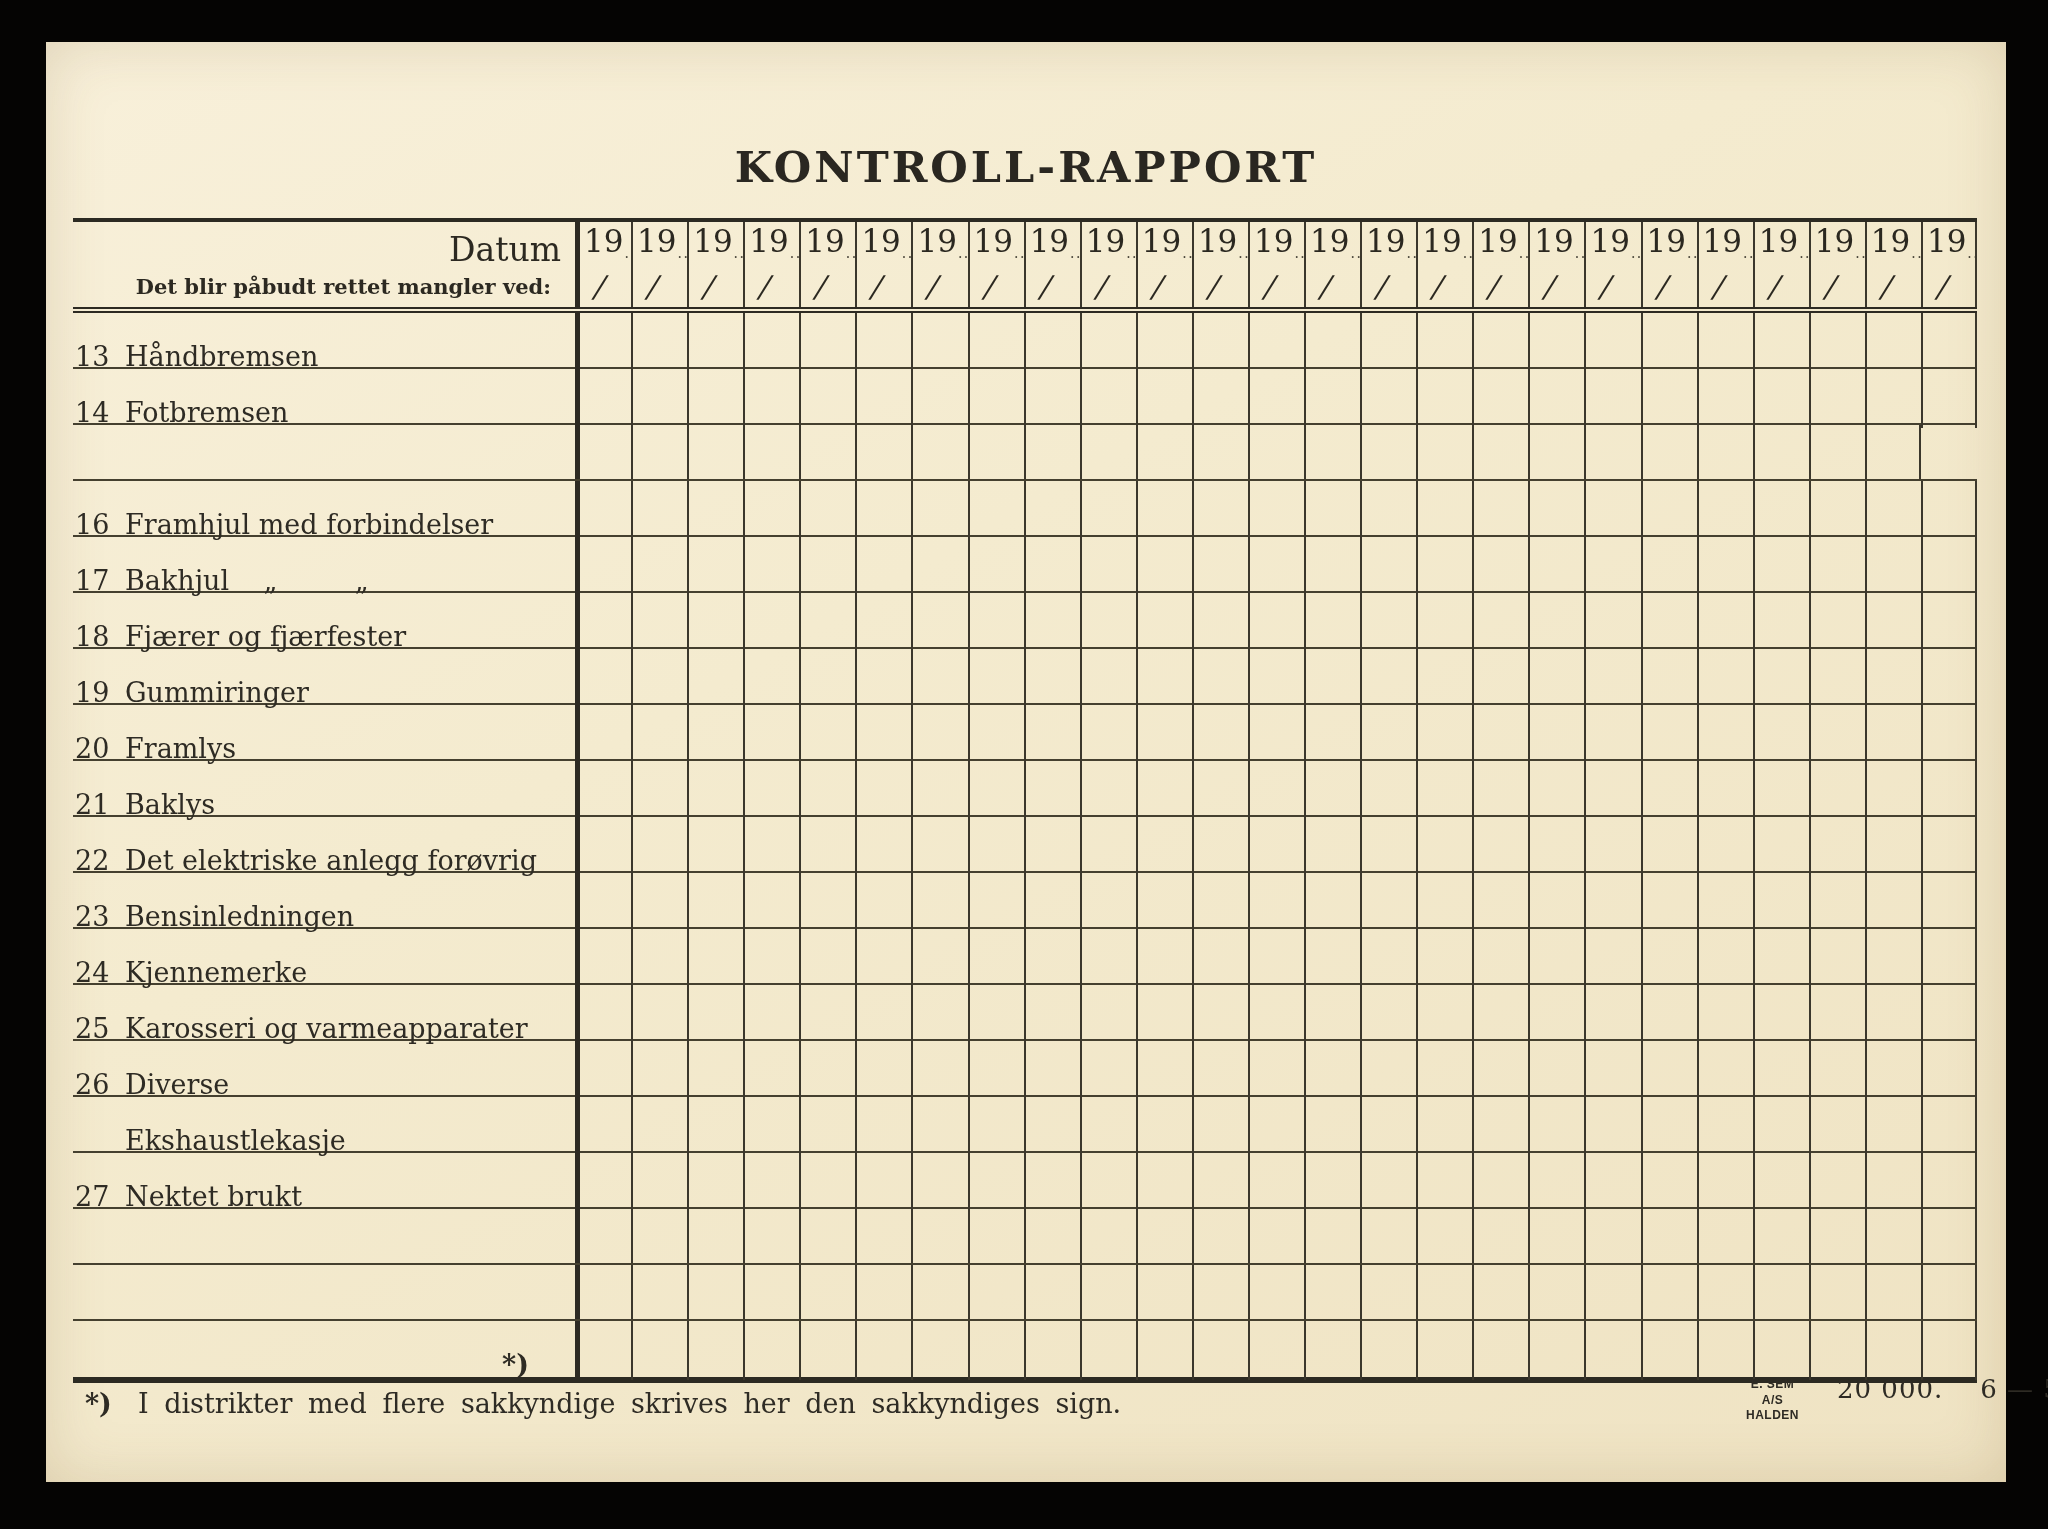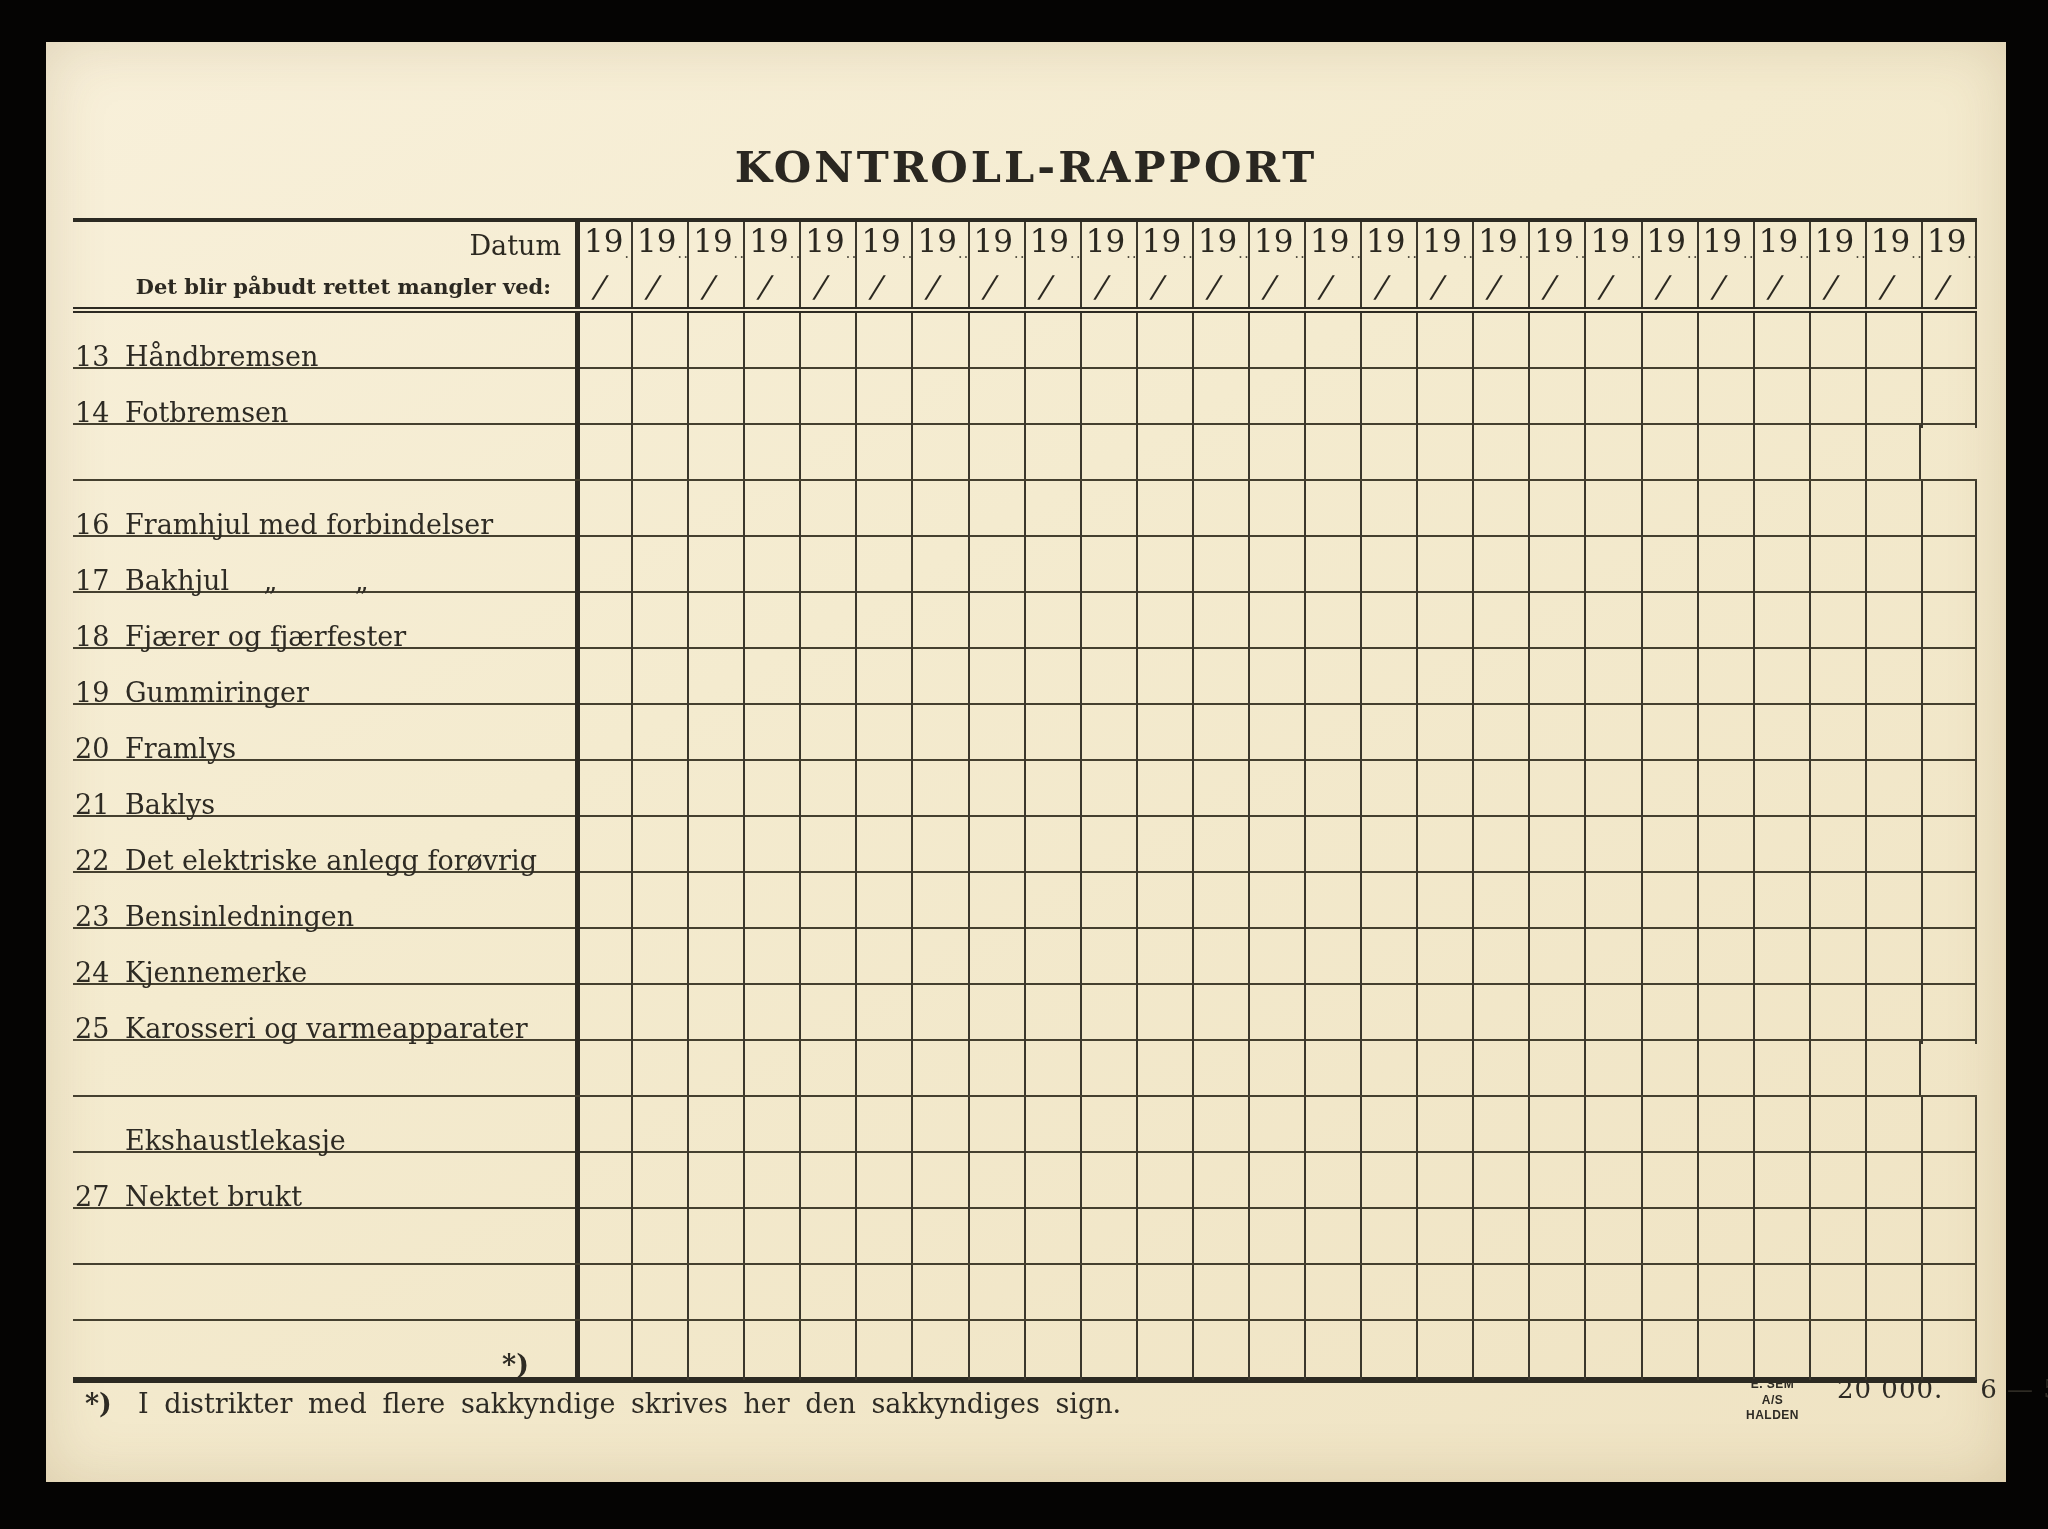--- a/index.html
+++ b/index.html
@@ -17,21 +17,21 @@
   .row{display:grid;grid-template-columns:502px repeat(25,1fr);}
   .header-row{height:85px;border-bottom:6px double #2d2a22;}
   .data-row{height:56px;border-bottom:2px solid #45402f;box-sizing:border-box;}
   .tbody .data-row:last-child{border-bottom:none;}
   .cell{box-sizing:border-box;}
   .row > .cell:nth-child(2){border-left:5px solid #2d2a22;}
   .row > .cell:nth-child(n+3){border-left:2px solid #3b372c;}
   .row > .cell:last-child{border-right:2px solid #3b372c;}
   
   .header-left{position:relative;}
-  .datum{position:absolute;top:8px;right:14px;font-size:27px;color:#2c2921;text-align:right;}
+  .datum{position:absolute;top:8px;right:14px;font-size:33px;color:#2c2921;text-align:right;}
   .hnote{position:absolute;bottom:8px;right:24px;font-size:21px;font-weight:700;color:#2c2921;}
   .date-cell{display:flex;flex-direction:column;justify-content:space-between;
              padding:2px 0 5px 0;overflow:hidden;}
   .year{display:flex;align-items:flex-start;padding-left:4px;font-size:31px;line-height:1.1;color:#2b2820;}
   .ydots{font-size:14px;letter-spacing:1.5px;margin-top:22px;margin-left:1px;color:#4a463a;}
   .slash{font-size:30px;font-style:italic;line-height:1;padding-left:15px;color:#2b2820;
          transform:skewX(-6deg);}
   
   .row-label-cell{display:flex;align-items:flex-end;padding-left:2px;color:#2e2b24;margin-top:28px;}
   .num{width:50px;flex:0 0 50px;font-size:27px;}
@@ -647,20 +647,25 @@
             <div class="cell grid-cell"></div>
             <div class="cell grid-cell"></div>
             <div class="cell grid-cell"></div>
             <div class="cell grid-cell"></div>
             <div class="cell grid-cell"></div>
             <div class="cell grid-cell"></div>
             <div class="cell grid-cell"></div>
             <div class="cell grid-cell"></div>
           </div>
           <div class="row data-row">
+            <div class="cell left-cell row-label-cell">
+              <span class="num">26</span>
+              <span class="lbl">Diverse</span>
+              <span class="leader"></span>
+            </div>
             <div class="cell grid-cell"></div>
             <div class="cell grid-cell"></div>
             <div class="cell grid-cell"></div>
             <div class="cell grid-cell"></div>
             <div class="cell grid-cell"></div>
             <div class="cell grid-cell"></div>
             <div class="cell grid-cell"></div>
             <div class="cell grid-cell"></div>
             <div class="cell grid-cell"></div>
             <div class="cell grid-cell"></div>

